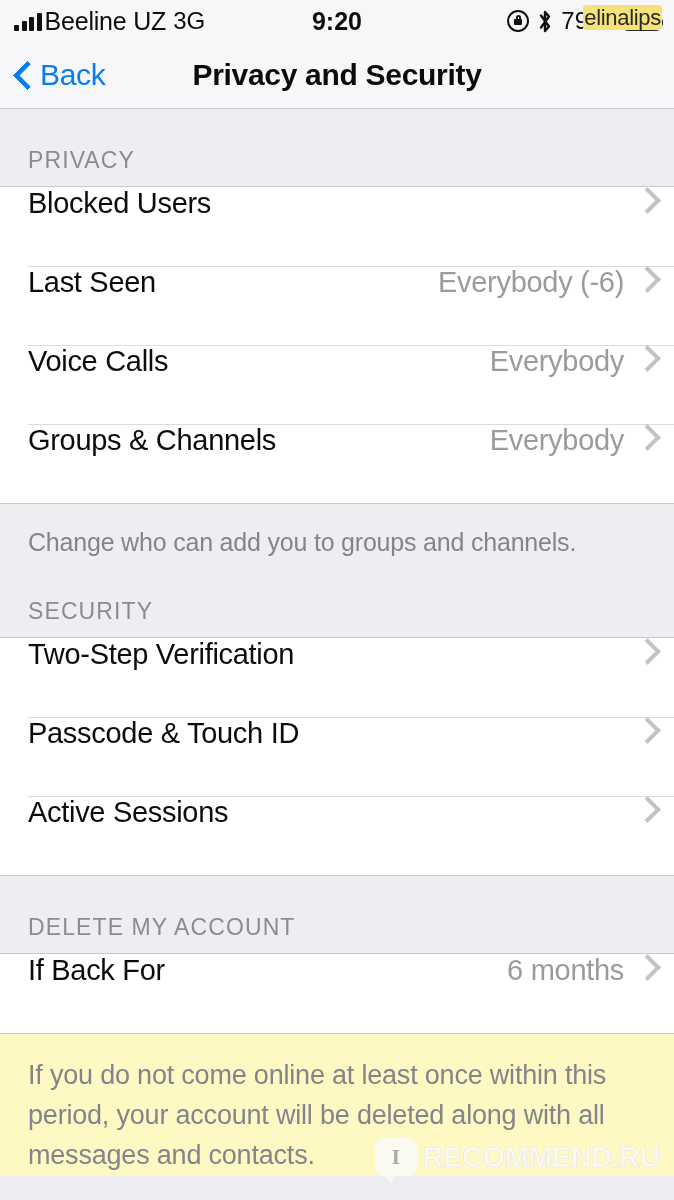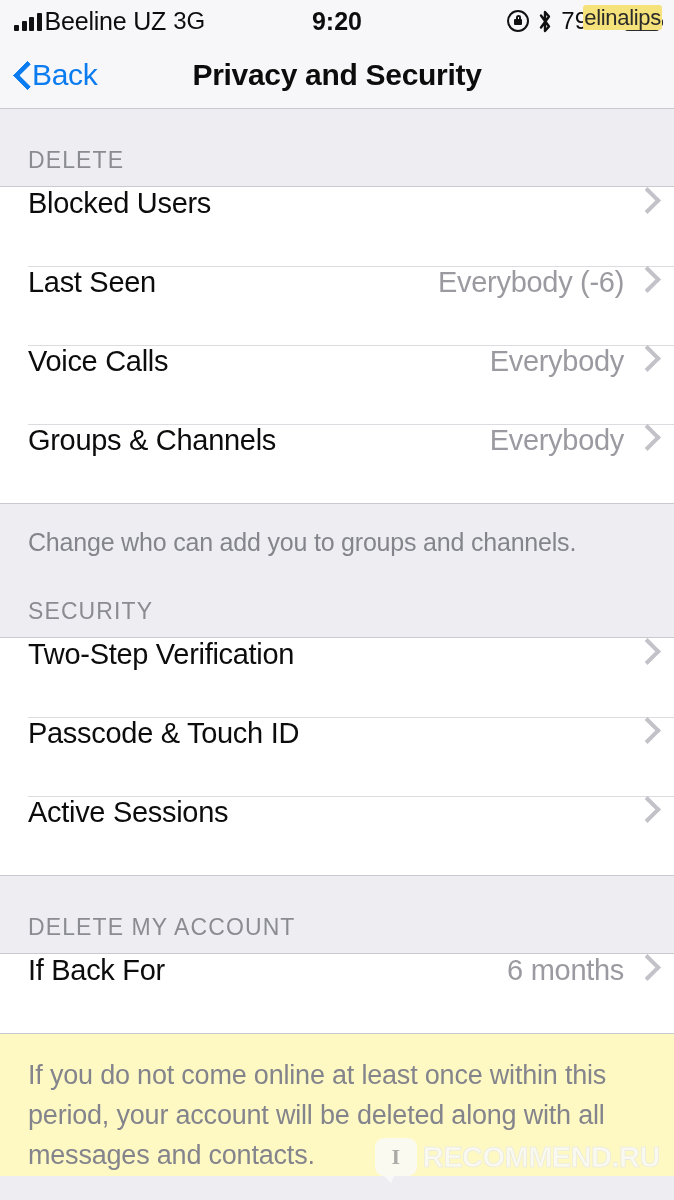--- a/index.html
+++ b/index.html
@@ -68,21 +68,21 @@
     background:#f6e27a; padding:0 1px; border-radius:3px;
   }
 
   
   .navbar {
     position:relative; height:67px; background:#f7f7f9;
     display:flex; align-items:center;
     border-bottom:1px solid #c9c9cf;
   }
   .backbtn {
-    display:flex; align-items:center; gap:2px;
+    display:flex; align-items:center; gap:10px;
     padding-left:14px; cursor:pointer; position:relative; z-index:2;
   }
   .chev-back {
     width:16px; height:26px; position:relative;
   }
   .chev-back::before {
     content:""; position:absolute; left:3px; top:3px;
     width:16px; height:16px;
     border-left:5px solid #0b7cf0; border-bottom:5px solid #0b7cf0;
     transform:rotate(45deg);
@@ -198,21 +198,21 @@
   </div>
 
   <div class="navbar">
     <div class="backbtn">
       <span class="chev-back"></span>
       <span class="backlabel">Back</span>
     </div>
     <div class="navtitle">Privacy and Security</div>
   </div>
 
-  <div class="section-header">DELETE</div>
+  <div class="section-header">PRIVACY</div>
   <div class="group">
     <div class="row">
       <span class="row-label">Blocked Users</span>
       <span class="chev"></span>
     </div>
     <div class="row">
       <span class="row-label">Last Seen</span>
       <span class="row-value">Everybody (-6)</span>
       <span class="chev"></span>
     </div>

